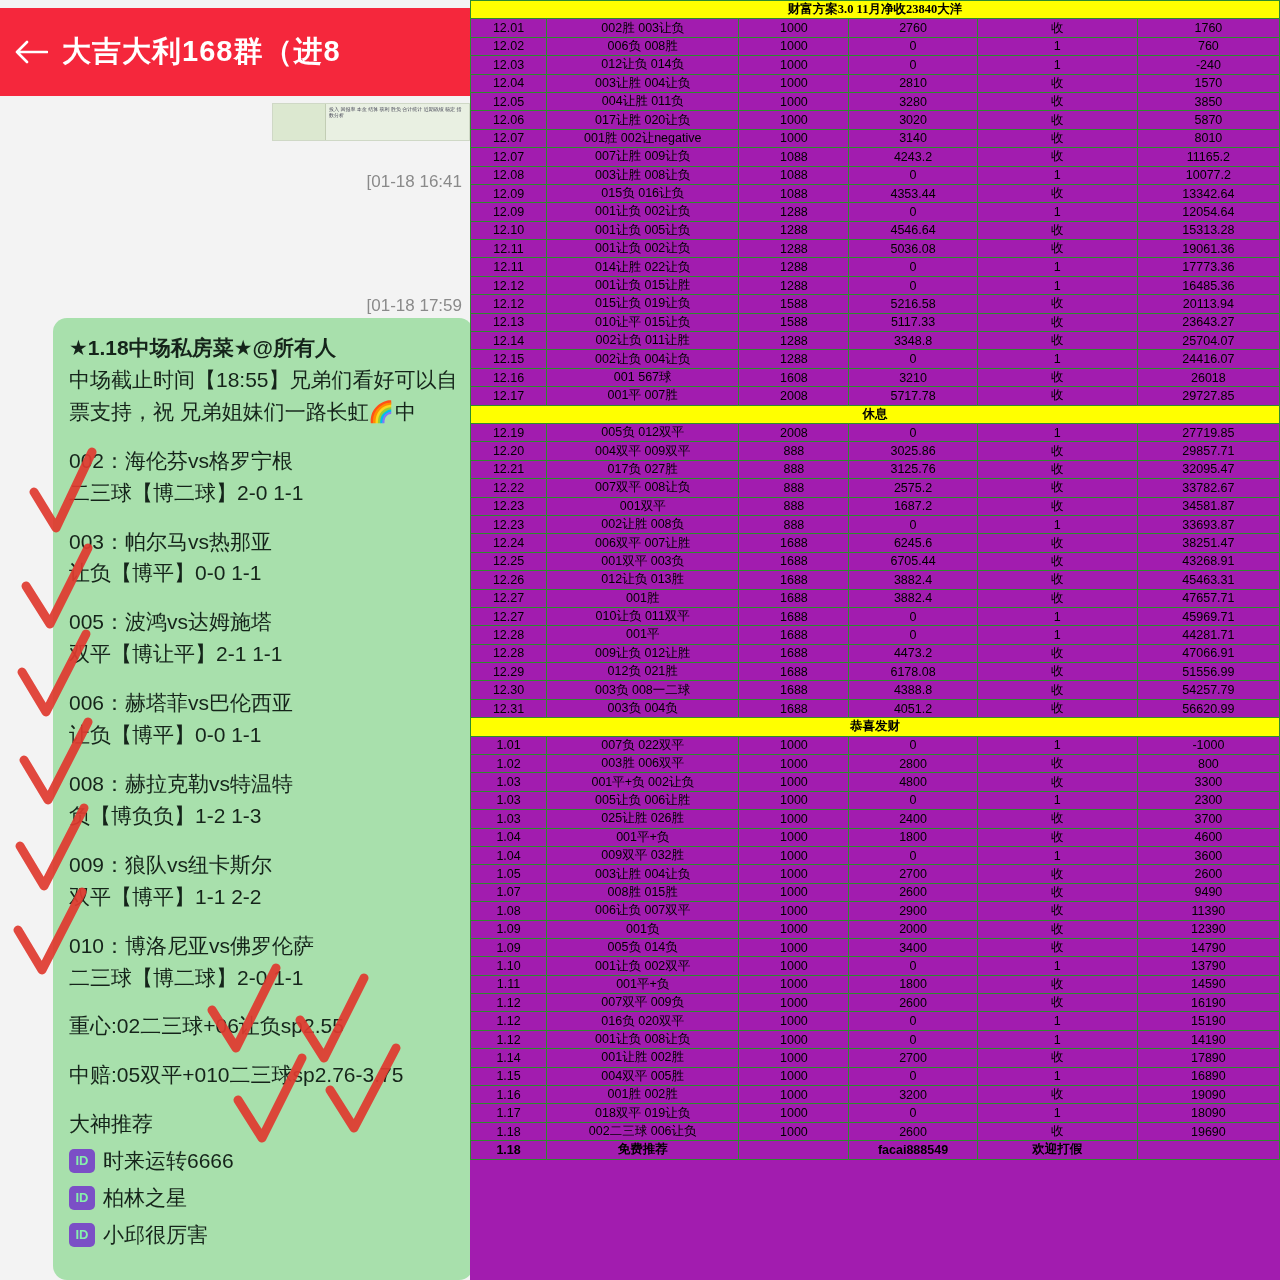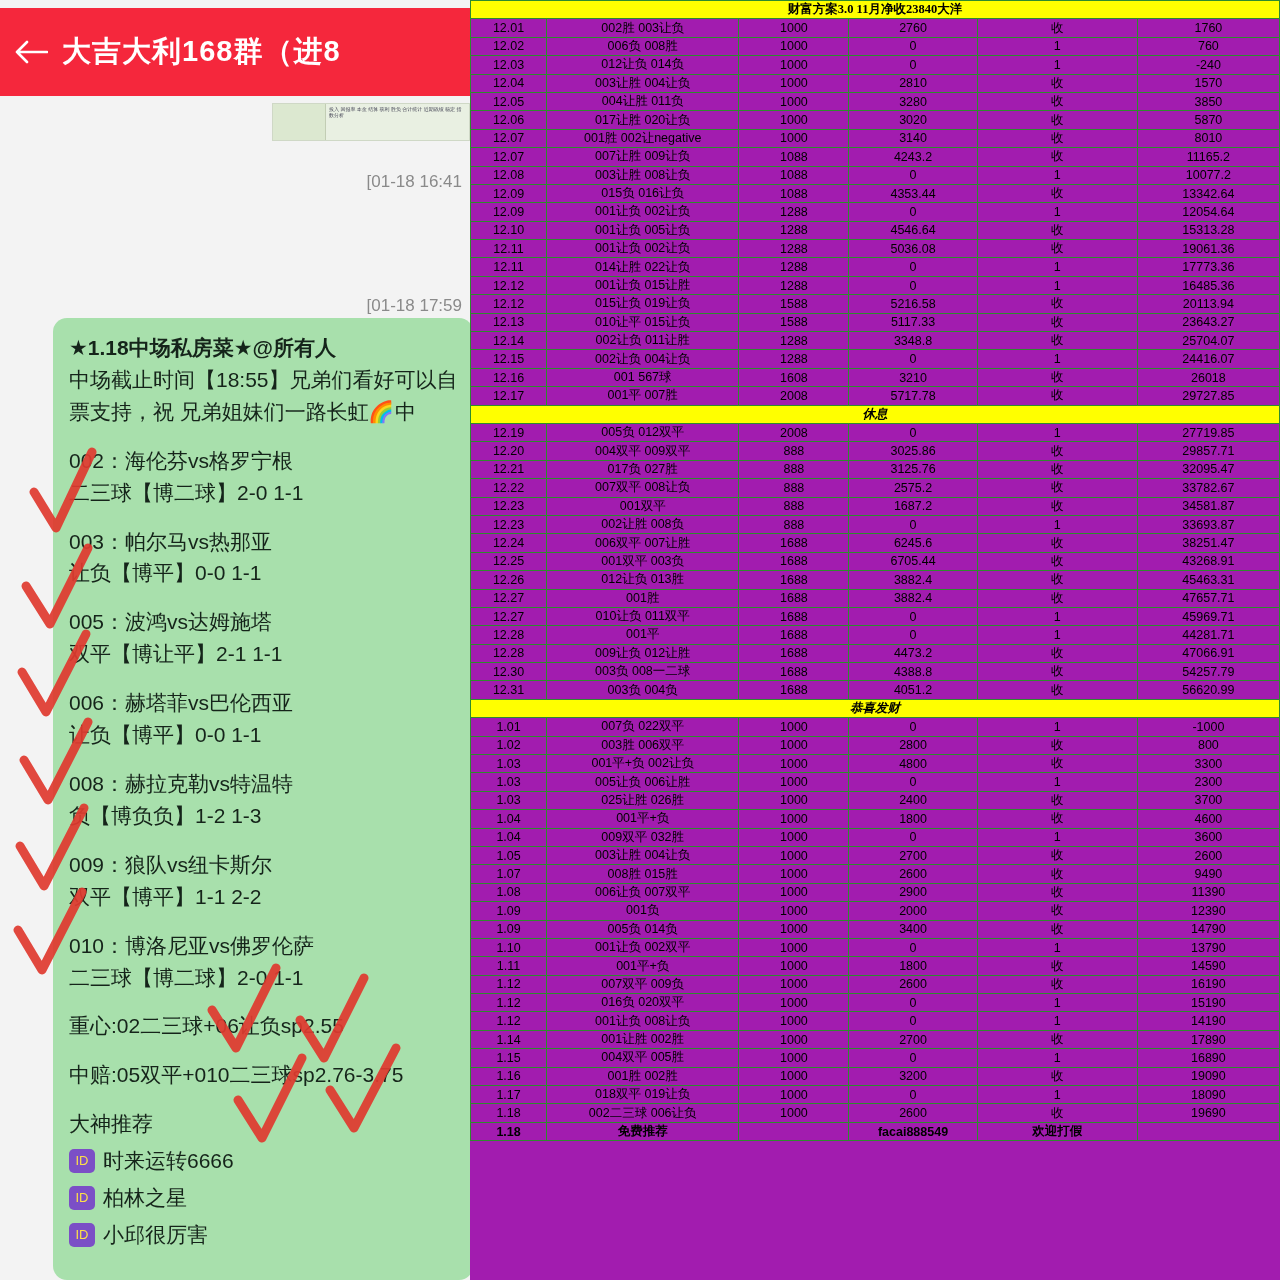--- a/index.html
+++ b/index.html
@@ -43,22 +43,22 @@
     position:absolute;left:46px;top:318px;width:420px;height:962px;
     background:#a8e0ac;border-radius:14px;
     padding:14px 16px 8px 16px;box-sizing:border-box;
     color:#15241a;font-size:21px;line-height:1.52;margin-left:7px;
   }
   #green-bubble .hl{font-weight:bold;}
   .bl{margin:0 0 0 0;white-space:nowrap;}
   .gap{height:17px;}
   .idrow{display:flex;align-items:center;gap:8px;margin-top:5px;}
   .idbadge{
-    width:26px;height:24px;border-radius:5px;background:#7b4fc6;color:#fde047;
-    font-size:13px;display:flex;align-items:center;justify-content:center;font-weight:normal;
+    width:26px;height:24px;border-radius:5px;background:#7b4fc6;color:#86efac;
+    font-size:13px;display:flex;align-items:center;justify-content:center;font-weight:bold;
   }
   
   #marks{position:absolute;left:0;top:0;width:470px;height:1280px;pointer-events:none;}
   
   #sheet{
     position:absolute;left:470px;top:0;width:810px;height:1280px;
     background:#a21caf;overflow:hidden;
     font-family:"Liberation Sans","DejaVu Sans",sans-serif;
   }
   #sheet table{border-collapse:collapse;width:810px;table-layout:fixed;}
@@ -71,21 +71,21 @@
   col.c1{width:192px;}
   col.c2{width:110px;}
   col.c3{width:128px;}
   col.c4{width:160px;}
   col.c5{width:142px;}
   .title-row td{
     background:#ffff00;color:#c00000;font-weight:bold;font-size:17px;height:27px;
     font-family:"Liberation Serif","DejaVu Serif",serif;
   }
   .band td{background:#ffff00;color:#c00000;font-weight:bold;font-size:15px;height:21px;
-    font-family:"Liberation Serif","DejaVu Serif",serif;font-style:italic;}
+    font-family:"Liberation Serif","DejaVu Serif",serif;}
   .red{color:#ff0000;}
   .blk{color:#000;}
   .blue{color:#0b5ed7;}
   .b{font-weight:bold;}
   .lastrow td{height:26px;font-size:15px;font-weight:bold;}
 </style>
 </head>
 <body>
 
 <div id="chat-pane">
@@ -460,20 +460,28 @@
         </tr>
         <tr>
           <td class="red">12.28</td>
           <td class="red">009让负  012让胜</td>
           <td class="red">1688</td>
           <td class="red">4473.2</td>
           <td class="red">收</td>
           <td class="red">47066.91</td>
         </tr>
         <tr>
+          <td class="red">12.29</td>
+          <td class="red">012负  021胜</td>
+          <td class="red">1688</td>
+          <td class="red">6178.08</td>
+          <td class="red">收</td>
+          <td class="red">51556.99</td>
+        </tr>
+        <tr>
           <td class="red">12.30</td>
           <td class="red">003负  008一二球</td>
           <td class="red">1688</td>
           <td class="red">4388.8</td>
           <td class="red">收</td>
           <td class="red">54257.79</td>
         </tr>
         <tr>
           <td class="red">12.31</td>
           <td class="red">003负  004负</td>

